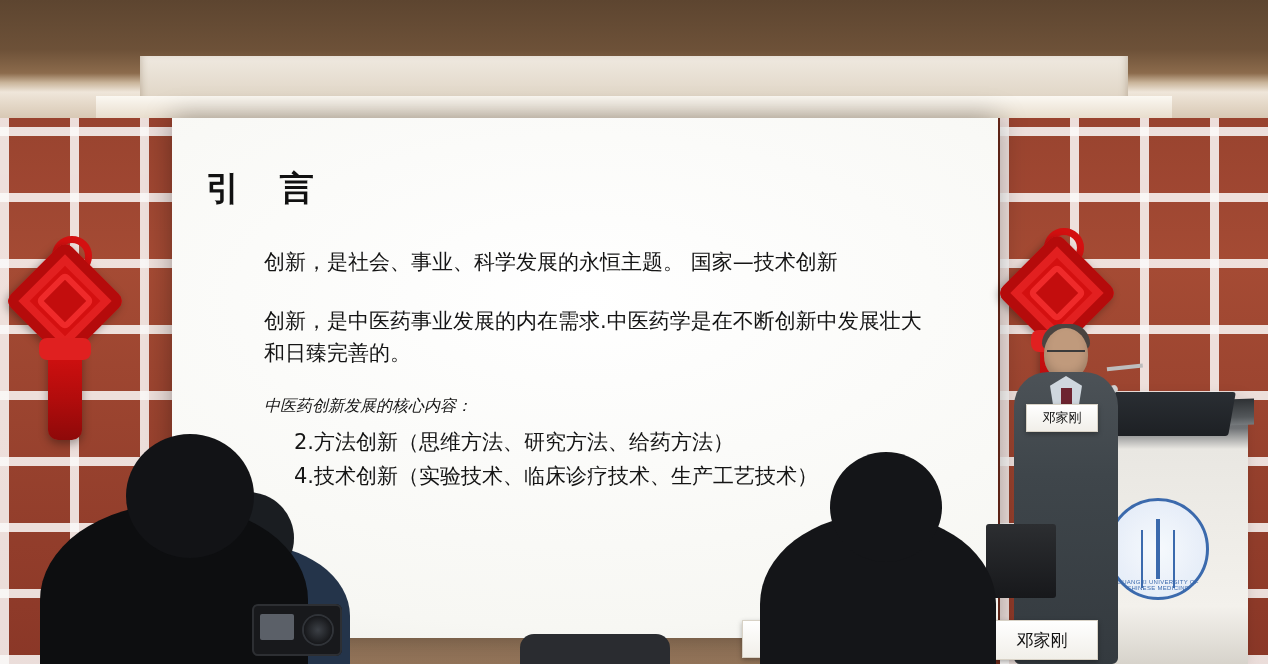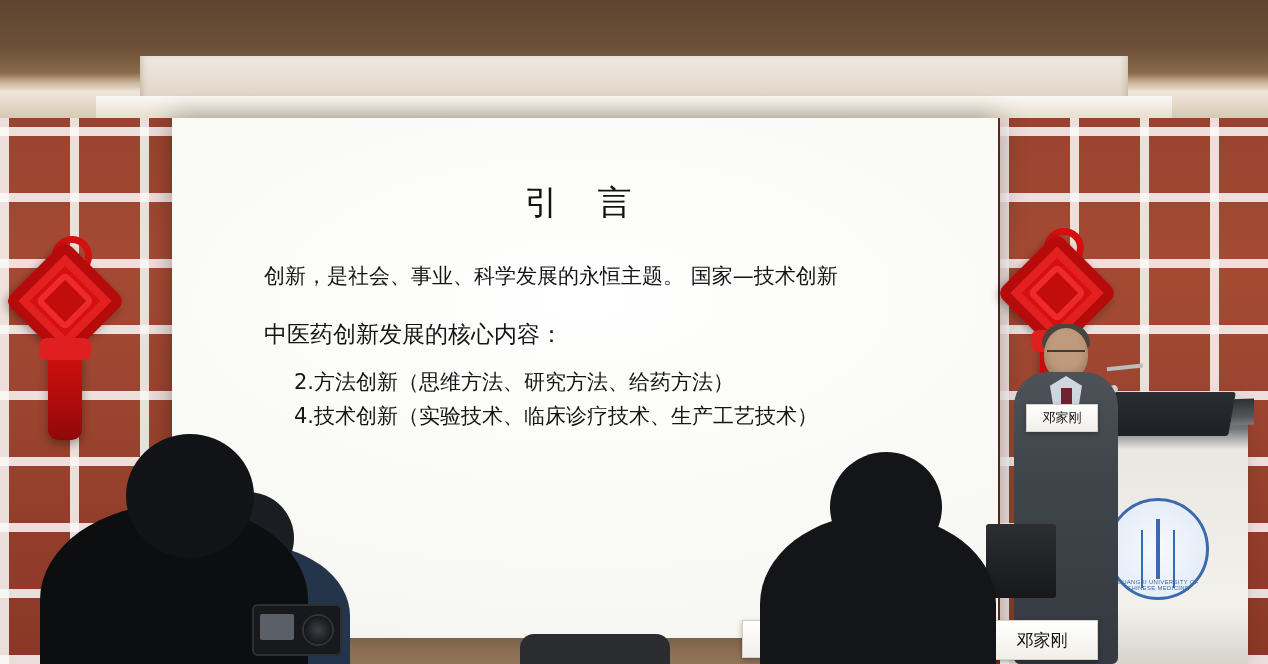--- a/index.html
+++ b/index.html
@@ -86,43 +86,44 @@
   .screen-inner {
     position: absolute;
     inset: 0;
     padding: 30px 34px;
     box-sizing: border-box;
     color: #1c1c1c;
     background:
       radial-gradient(120% 90% at 50% 35%, #ffffff 0%, #f7f7f3 70%, #e9e9e2 100%);
   }
   .slide-title {
-    text-align: center;
+    text-align: left;
     font-size: 34px;
-    font-weight: 400;
+    font-weight: 700;
     letter-spacing: 14px;
-    margin: 32px 0 34px 0;
+    margin: 18px 0 34px 0;
     color: #111;
     font-family: "DejaVu Sans", "Liberation Sans", sans-serif;
   }
   .slide-p {
     font-size: 21px;
     line-height: 1.55;
     margin: 0 0 26px 0;
     padding-left: 58px;
     padding-right: 28px;
     color: #151515;
     font-family: "DejaVu Sans", "Liberation Sans", sans-serif;
   }
   .slide-lead {
-    font-size: 23px;
-    margin: 0 0 15px 0;
+    font-size: 16px;
+    margin: 0 0 8px 0;
     padding-left: 58px;
     color: #151515;
     font-family: "DejaVu Sans", "Liberation Sans", sans-serif;
+    font-style: italic;
   }
   .slide-item {
     font-size: 21px;
     line-height: 1.62;
     padding-left: 88px;
     color: #151515;
     font-family: "DejaVu Sans", "Liberation Sans", sans-serif;
   }
 
   
@@ -407,20 +408,21 @@
   <div class="wall-col r"></div>
   <div class="ceiling"></div>
   <div class="ceiling-panel"></div>
   <div class="ceiling-lip"></div>
   <div class="floor"></div>
 
   <div class="screen">
     <div class="screen-inner">
       <div class="slide-title">引 言</div>
       <p class="slide-p">创新，是社会、事业、科学发展的永恒主题。 国家—技术创新</p>
+      <p class="slide-p">创新，是中医药事业发展的内在需求.中医药学是在不断创新中发展壮大和日臻完善的。</p>
       <div class="slide-lead">中医药创新发展的核心内容：</div>
       <div class="slide-item">2.方法创新（思维方法、研究方法、给药方法）</div>
       <div class="slide-item">4.技术创新（实验技术、临床诊疗技术、生产工艺技术）</div>
     </div>
   </div>
 
   <div class="knot left">
     <div class="top-loop"></div>
     <div class="core"></div>
     <div class="tassel"></div>

